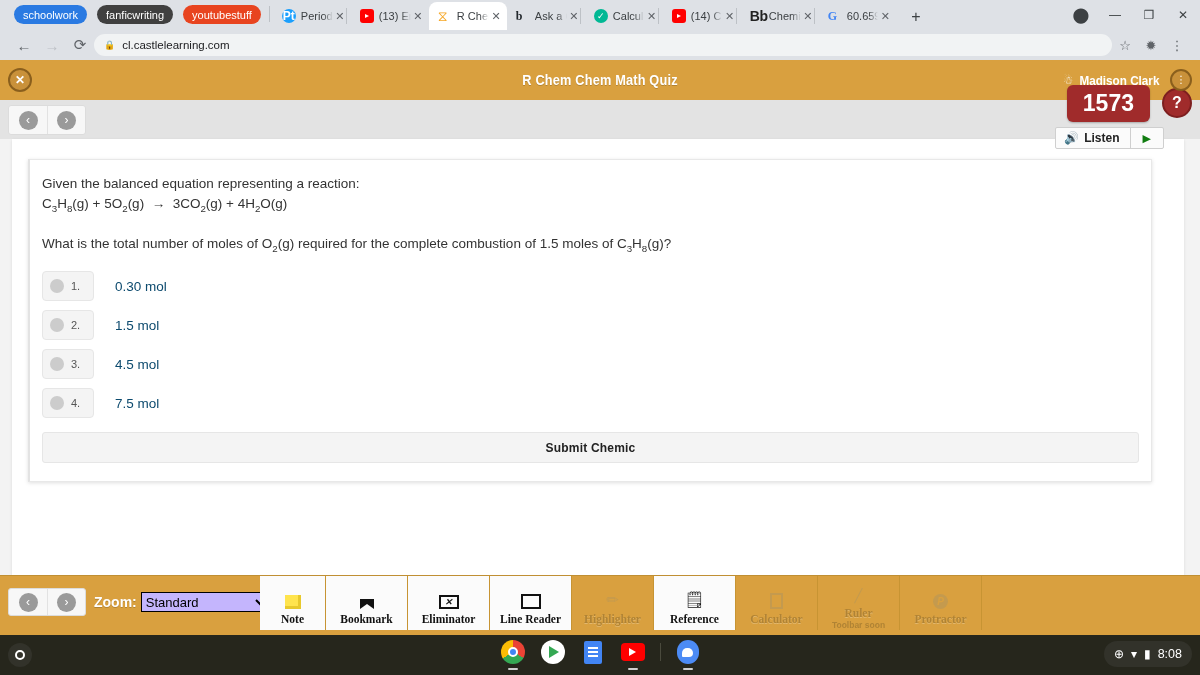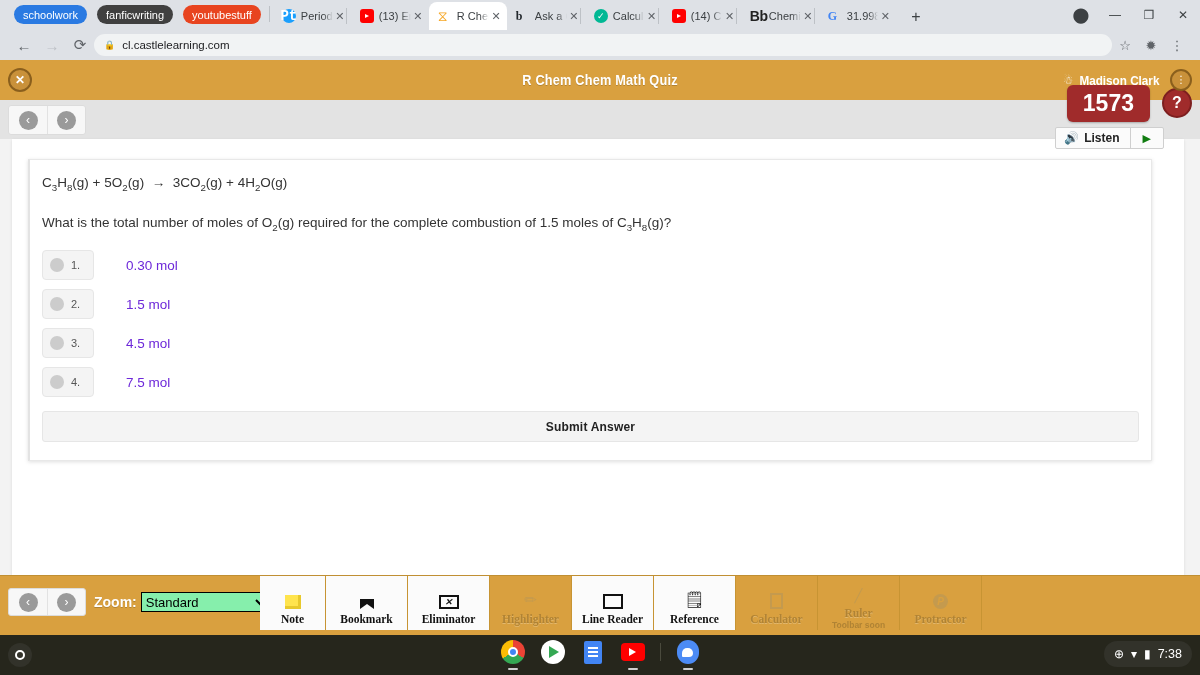--- a/index.html
+++ b/index.html
@@ -36,22 +36,22 @@
   .tab .tclose { font-size:11px; color:#5f6368; margin-left:2px; width:12px; text-align:center; }
   .tab.active { background:#fff; }
   .tab .vsep { position:absolute; left:-5px; top:6px; width:1px; height:16px; background:#bdc1c6; }
 
   .newtab { width:26px; height:26px; display:flex; align-items:center; justify-content:center;
             color:#3c4043; font-size:16px; margin-left:6px; }
   .winbtns { position:absolute; right:0; top:0; height:30px; display:flex; align-items:center; }
   .winbtns div { width:34px; text-align:center; color:#3c4043; font-size:12px; }
 
   
-  .fav-pt { background:#1a9ffd; color:#fff; font-size:14px; font-weight:bold; border-radius:7px;
-            display:flex; align-items:center; justify-content:center;font-family:Liberation Mono, monospace; }
+  .fav-pt { background:#1a9ffd; color:#fff; font-size:12px; font-weight:bold; border-radius:7px;
+            display:flex; align-items:center; justify-content:center; }
   .fav-yt { background:#ff0000; border-radius:3px; display:flex; align-items:center; justify-content:center; }
   .fav-yt:after { content:""; border-left:4px solid #fff; border-top:2.5px solid transparent; border-bottom:2.5px solid transparent; }
   .fav-cl:after { content:"⧖"; color:#f6a623; font-size:14px; line-height:14px; }
   .fav-b { color:#23282d; font-weight:bold; font-size:12px; font-family:"Liberation Serif",serif; line-height:14px; }
   .fav-calc { border-radius:50%; background:#00b894; display:flex; align-items:center; justify-content:center; color:#fff; font-size:9px; }
   .fav-bb { color:#222; font-weight:bold; font-size:14px; line-height:14px; letter-spacing:-.4px; }
   .fav-g { color:#4285f4; font-weight:bold; font-size:12px; line-height:14px; font-family:"Liberation Serif",serif; }
 
   
   .urlbar { height:30px; background:#dee1e6; display:flex; align-items:center; padding:0 10px; }
@@ -125,42 +125,42 @@
   .qprompt { font-size:13.5px; color:#333; margin-top:22px; }
   sub { font-size:.72em; }
 
   .choices { margin-top:18px; }
   .choice { display:flex; align-items:center; margin-bottom:9px; }
   .choicebox { width:52px; height:30px; background:#f4f4f4; border:1px solid #e6e6e6;
                border-radius:4px; display:flex; align-items:center; justify-content:flex-start;
                padding-left:7px; }
   .radio { width:14px; height:14px; border-radius:50%; background:#ccc; }
   .cnum { font-size:11px; color:#555; margin-left:7px; }
-  .ctext { font-size:13.5px; color:#6d28d9; margin-left:32px; }
+  .ctext { font-size:13.5px; color:#0c4a6e; margin-left:21px; }
 
   .submit { margin-top:14px; height:31px; background:#f4f4f4; border:1px solid #e6e6e6;
             border-radius:3px; display:flex; align-items:center; justify-content:center;
             font-size:12px; font-weight:bold; color:#222;
             font-family:"Liberation Sans Narrow","Liberation Sans",sans-serif; letter-spacing:.2px; }
 
   .hidebar { position:absolute; left:0; top:436px; width:1200px; height:60px; background:#f7f7f7;
              border-top:1px solid #e5e5e5; }
   .hidelink { position:absolute; left:12px; top:20px; font-size:13px; font-weight:bold;
               color:#2a7ae2; text-decoration:underline; }
 
   
   .toolbar { position:absolute; left:0; top:575px; width:1200px; height:60px; background:#d9a03f;
              border-top:1px solid #c08f33; }
   .tbleft { position:absolute; left:8px; top:12px; display:flex; align-items:center; }
   .tbnav { display:flex; background:#f7f7f7; border:1px solid #dcdcdc; border-radius:3px; overflow:hidden; }
   .tbnav > div { width:38px; height:26px; display:flex; align-items:center; justify-content:center; }
   .tbnav > div + div { border-left:1px solid #e2e2e2; }
   .zoomlbl { color:#fff; font-size:14px; font-weight:bold; margin-left:8px; text-shadow:0 1px 0 rgba(0,0,0,.18); }
   .zoomsel { margin-left:4px; width:128px; height:20px; font-size:13px; font-family:"Liberation Sans",sans-serif;
-             border:1px solid #000; background:#86efac; color:#000; }
+             border:1px solid #000; background:#c4b5fd; color:#000; }
 
   .tools { position:absolute; left:260px; top:0; display:flex; height:54px; }
   .tool { width:66px; display:flex; flex-direction:column; align-items:center; justify-content:center;
           border-right:1px solid #c79433; position:relative; padding-top:4px; }
   .tool.wide { width:82px; }
   .tool.active { background:#fbfbfb; }
   .tool .ti { height:24px; display:flex; align-items:flex-end; justify-content:center; }
   .tool .tl { font-size:11.5px; font-weight:bold; margin-top:4px; color:#111;
               font-family:Liberation Serif, serif; }
   .tool.disabled .tl { color:#b08334; text-shadow:0 1px 0 rgba(255,255,255,.25); }
@@ -267,21 +267,21 @@
       </div>
       <div class="tab">
         <span class="vsep"></span>
         <span class="fav fav-bb">Bb</span>
         <span class="tlabel">Chemic</span>
         <span class="tclose">✕</span>
       </div>
       <div class="tab">
         <span class="vsep"></span>
         <span class="fav fav-g">G</span>
-        <span class="tlabel">31.998</span>
+        <span class="tlabel">60.659</span>
         <span class="tclose">✕</span>
       </div>
 
       <div class="newtab">+</div>
 
       <div class="winbtns">
         <div style="font-size:15px">⬤</div>
         <div>—</div>
         <div>❐</div>
         <div>✕</div>
@@ -332,20 +332,21 @@
 
       <div class="listenwrap">
         <div class="listenbtn">
           <span class="spk">🔊</span>
           <span>Listen</span>
         </div>
         <div class="playbtn">▶</div>
       </div>
 
       <div class="qcard">
+        <div class="qtext">Given the balanced equation representing a reaction:</div>
         <div class="eq">
           C<sub>3</sub>H<sub>8</sub>(g) + 5O<sub>2</sub>(g) &nbsp;→&nbsp; 3CO<sub>2</sub>(g) + 4H<sub>2</sub>O(g)
         </div>
         <div class="qprompt">
           What is the total number of moles of O<sub>2</sub>(g) required for the complete combustion of 1.5 moles of C<sub>3</sub>H<sub>8</sub>(g)?
         </div>
 
         <div class="choices">
           <div class="choice">
             <div class="choicebox">
@@ -370,21 +371,21 @@
           </div>
           <div class="choice">
             <div class="choicebox">
               <span class="radio"></span>
               <span class="cnum">4.</span>
             </div>
             <div class="ctext">7.5 mol</div>
           </div>
         </div>
 
-        <div class="submit">Submit Answer</div>
+        <div class="submit">Submit Chemic</div>
       </div>
 
       <div class="hidebar">
         <div class="hidelink">Hide Toolbar</div>
       </div>
     </div>
   </div>
 
   <div class="toolbar">
     <div class="tbleft">
@@ -414,29 +415,29 @@
             <i class="ic-book"></i>
           </span>
         <span class="tl">Bookmark</span>
       </div>
       <div class="tool wide active">
         <span class="ti">
             <i class="ic-elim">✕</i>
           </span>
         <span class="tl">Eliminator</span>
       </div>
+      <div class="tool wide active">
+        <span class="ti">
+            <i class="ic-lr"></i>
+          </span>
+        <span class="tl">Line Reader</span>
+      </div>
       <div class="tool wide disabled">
         <span class="ti ic-hl">✏</span>
         <span class="tl">Highlighter</span>
-      </div>
-      <div class="tool wide active">
-        <span class="ti">
-            <i class="ic-lr"></i>
-          </span>
-        <span class="tl">Line Reader</span>
       </div>
       <div class="tool wide active">
         <span class="ti ic-ref">🗒</span>
         <span class="tl">Reference</span>
       </div>
       <div class="tool wide disabled">
         <span class="ti">
             <i class="ic-calc"></i>
           </span>
         <span class="tl">Calculator</span>
@@ -485,17 +486,17 @@
         <span class="chaticon">
             <i></i>
           </span>
         <span class="dot"></span>
       </div>
     </div>
     <div class="status">
       <span class="si">⊕</span>
       <span class="si">▾</span>
       <span class="si">▮</span>
-      <span class="tm">7:38</span>
+      <span class="tm">8:08</span>
     </div>
   </div>
 
 </div>
 
 </body></html>

